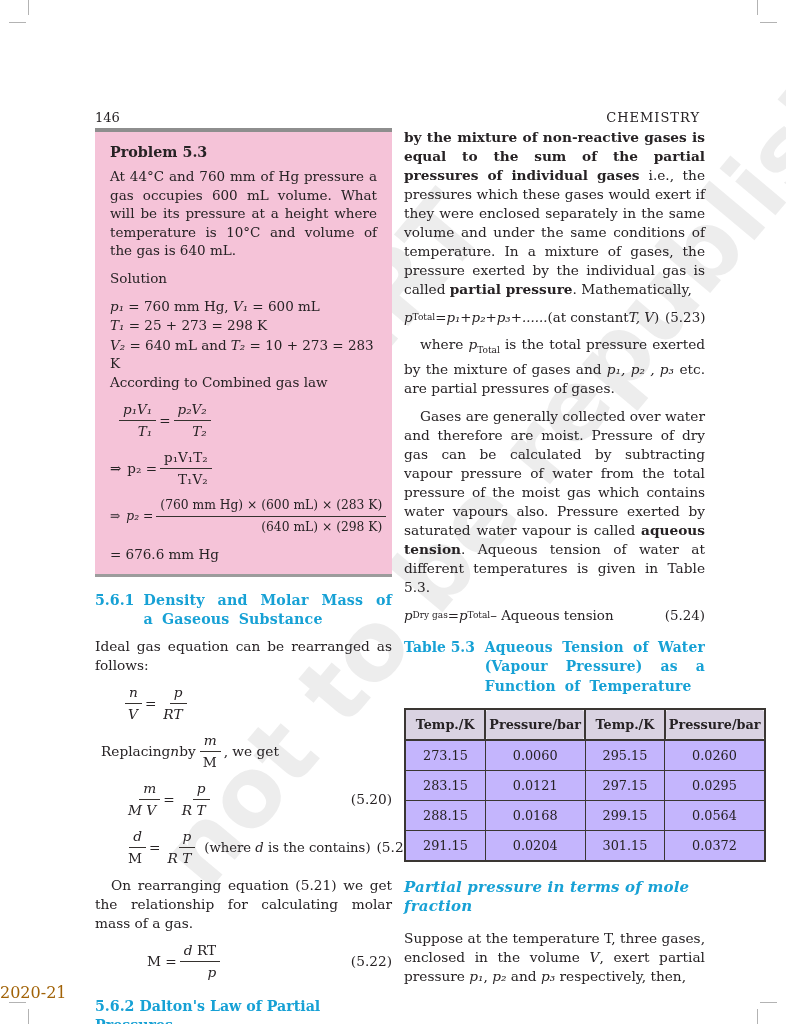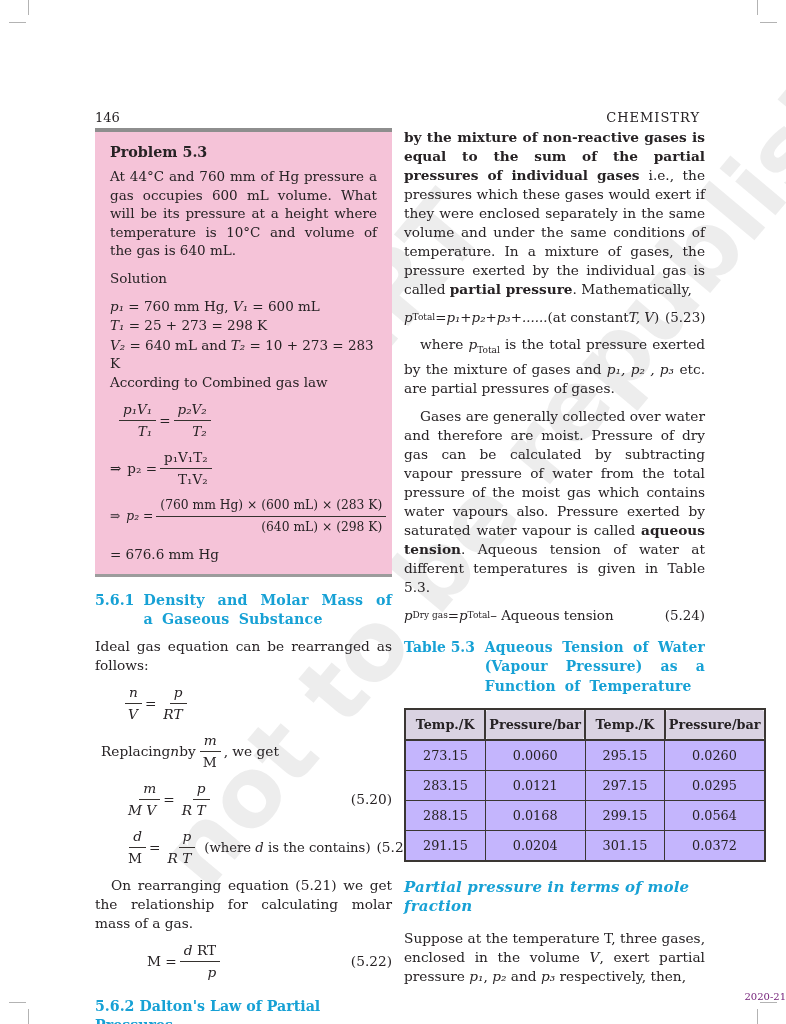--- a/index.html
+++ b/index.html
@@ -16,21 +16,21 @@
   .cm-br-v{left:757px;bottom:0;width:1px;height:15px}
   .cm-br-h{left:760px;bottom:21px;width:17px;height:1px}
   
   .watermark{position:absolute;left:-60px;top:250px;width:900px;transform:rotate(-50deg);
              color:rgba(110,110,110,0.12);font-family:"DejaVu Sans","Liberation Sans",sans-serif;
              font-size:96px;font-weight:bold;text-align:center;line-height:210px;pointer-events:none;white-space:nowrap;}
   
   .header{position:absolute;top:110px;left:95px;width:605px;display:flex;justify-content:space-between;
           font-size:13px;}
   .header .runhead{letter-spacing:1px;}
-  .footer{position:absolute;bottom:22px;left:0;width:100%;text-align:right;font-size:10px;color:#701a75;}
+  .footer{position:absolute;bottom:22px;left:0;width:100%;text-align:left;font-size:16px;color:#a16207;}
   
   .col{position:absolute;top:128px;font-size:13.7px;line-height:19px;}
   .col.left{left:95px;width:297px;}
   .col.right{left:404px;width:301px;}
   p{margin:0 0 9px;text-align:justify;}
   .indent{text-indent:16px;}
   i,.it{font-style:italic;}
   b,.bd{font-weight:bold;}
   sub{font-size:9px;}
   

